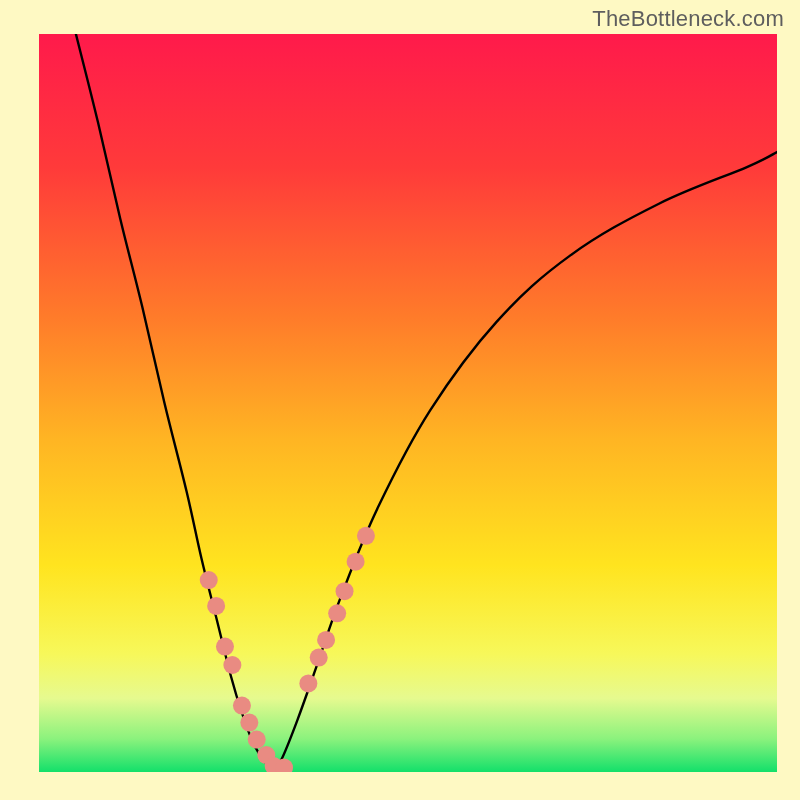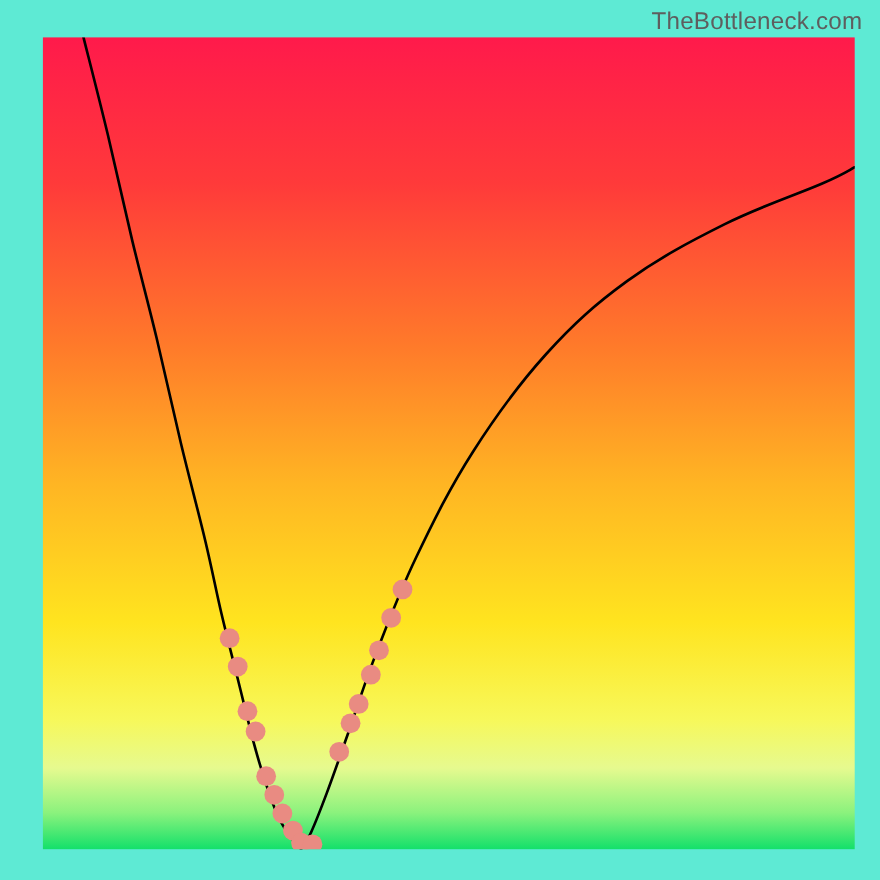--- a/index.html
+++ b/index.html
@@ -8,21 +8,21 @@
     width: 800px;
     height: 800px;
     background: #000;
     overflow: hidden;
     font-family: Arial, Helvetica, sans-serif;
   }
   .stage {
     position: relative;
     width: 800px;
     height: 800px;
-    background: #5eead4;
+    background: #fef9c3;
   }
   .watermark {
     position: absolute;
     top: 6px;
     right: 16px;
     color: #5e5e5e;
     font-size: 22px;
     font-weight: 400;
     letter-spacing: 0.2px;
     z-index: 10;

